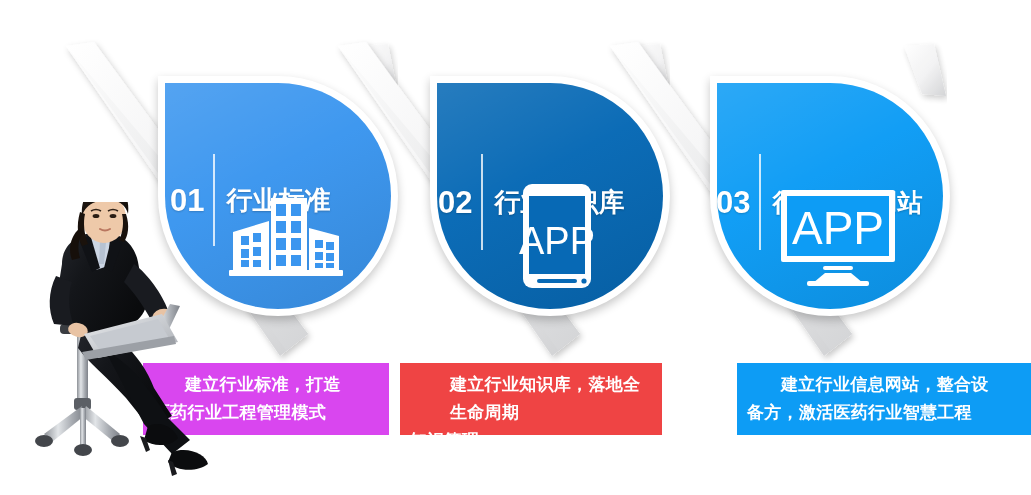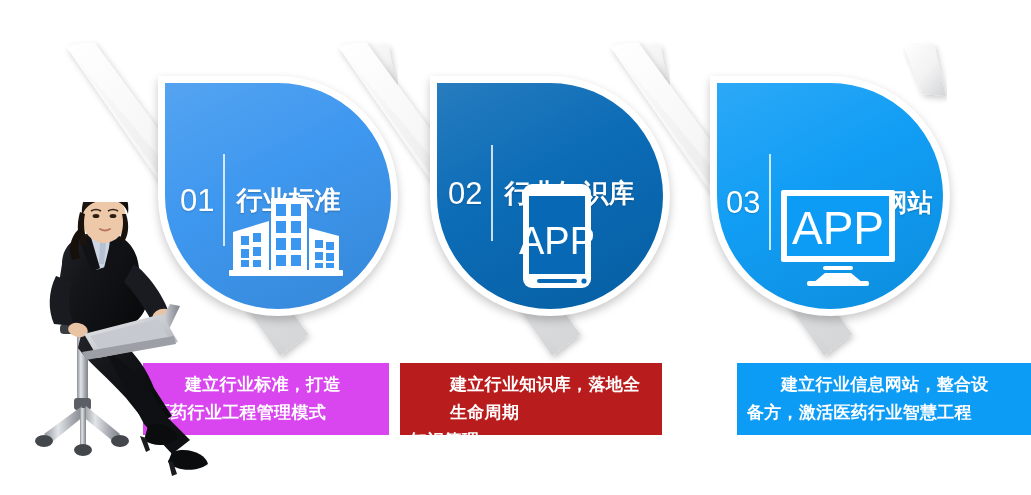--- a/index.html
+++ b/index.html
@@ -80,26 +80,25 @@
     z-index: 2;
   }
 
   .num-row {
     position: absolute;
     display: flex;
     align-items: center;
   }
   .num {
     color: #ffffff;
-    font-weight: normal;
+    font-weight: bold;
     font-size: 31px;
     letter-spacing: 0px;
     line-height: 1;
     text-shadow: 0 1px 2px rgba(0,0,0,0.18);
-    margin-left: 10px;
   }
   .divider {
     width: 2px;
     background: rgba(255,255,255,0.78);
     margin: 0 11px 0 9px;
   }
   .title {
     color: #ffffff;
     font-weight: bold;
     font-size: 26px;
@@ -223,21 +222,21 @@
       <path d="M 8 12 L 36 8 L 250 300 L 222 322 Z" fill="url(#rg1a)" filter="url(#rs1)"></path>
       <path d="M 8 12 L 250 300 L 228 316 Z" fill="url(#rg1b)" opacity="0.95"></path>
       <path d="M 300 12 L 330 10 L 340 60 L 318 58 Z" fill="url(#rg1a)" filter="url(#rs1)" opacity="0.9"></path>
     </svg>
 
     <div class="drop-wrap" style="left:100px; top:42px; width:240px; height:240px;">
       <div class="drop-ring"></div>
       <div class="drop-fill" style="background:#0769b5;"></div>
 
       <div class="drop-content">
-        <div class="num-row" style="left:8px; top:69px;">
+        <div class="num-row" style="left:8px; top:78px;">
           <span class="num">02</span>
           <span class="divider" style="height:96px;"></span>
           <span class="title">行业知识库</span>
         </div>
 
         <div class="icon-holder" style="left:84px; top:106px; width:86px; height:110px;">
           <svg width="84" height="108" viewBox="0 0 84 108">
             <rect x="8" y="2" width="68" height="104" rx="9" ry="9" fill="#ffffff"></rect>
             <rect x="14" y="14" width="56" height="78" fill="#0769b5"></rect>
             <rect x="22" y="97" width="40" height="4" rx="2" fill="#0769b5"></rect>
@@ -366,21 +365,21 @@
       <path d="M86 9 q5 -3 10 0" stroke="#33241a" stroke-width="1.6" fill="none"></path>
       <path d="M78 27 q5 3 10 0" stroke="#b9765f" stroke-width="2" fill="none" stroke-linecap="round"></path>
     </svg>
   </div>
 
   <div class="caption" style="left:143px; top:363px; width:246px; height:72px; background:#d946ef;">
     <span class="l1">建立行业标准，打造</span>
     <span class="l2">医药行业工程管理模式</span>
   </div>
 
-  <div class="caption wide" style="left:400px; top:363px; width:262px; height:72px; background:#b91c1c;">
+  <div class="caption wide" style="left:400px; top:363px; width:262px; height:72px; background:#ef4444;">
     <span class="l1">建立行业知识库，落地全生命周期</span>
     <span class="l2">知识管理。</span>
   </div>
 
   <div class="caption c3" style="left:737px; top:363px; width:320px; height:72px; background:#0d9cf5;">
     <span class="l1">建立行业信息网站，整合设</span>
     <span class="l2">备方，激活医药行业智慧工程</span>
   </div>
 
 </div>

